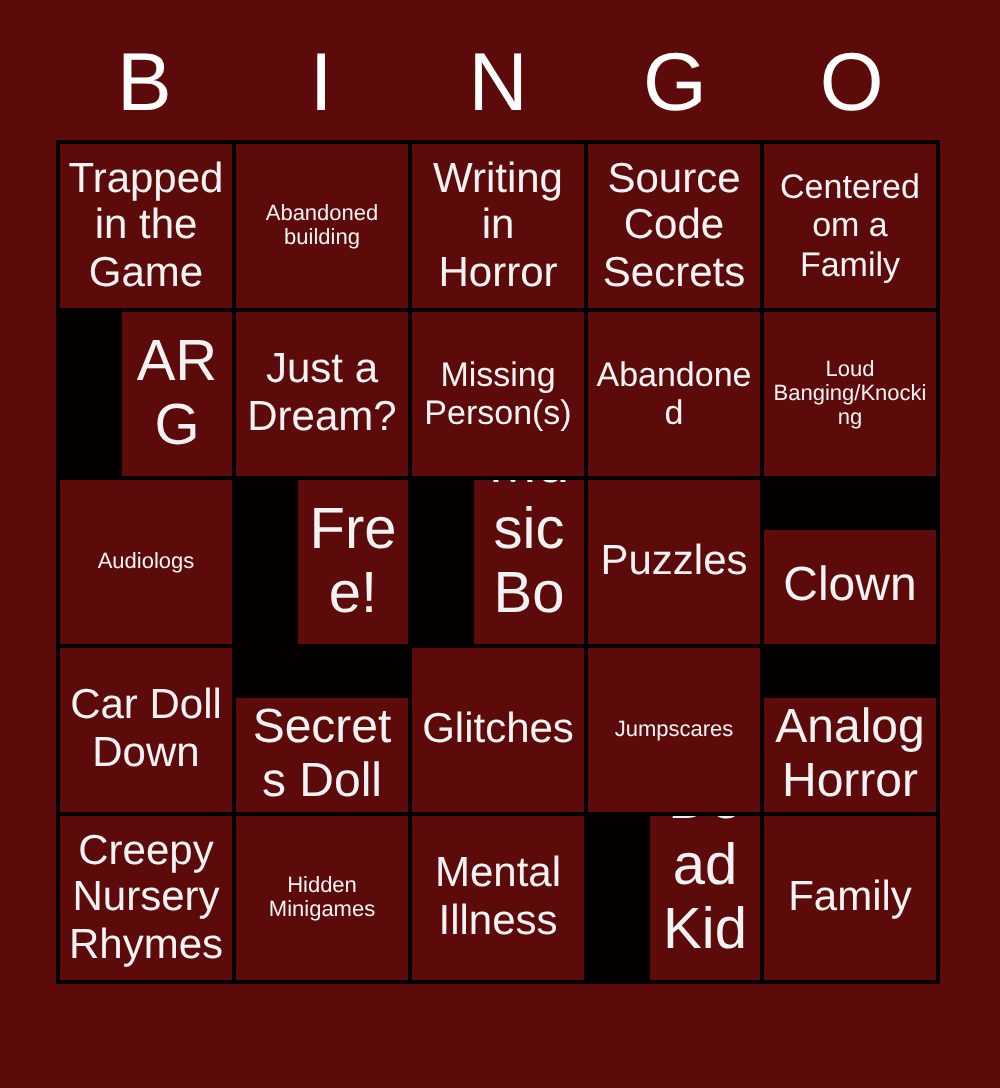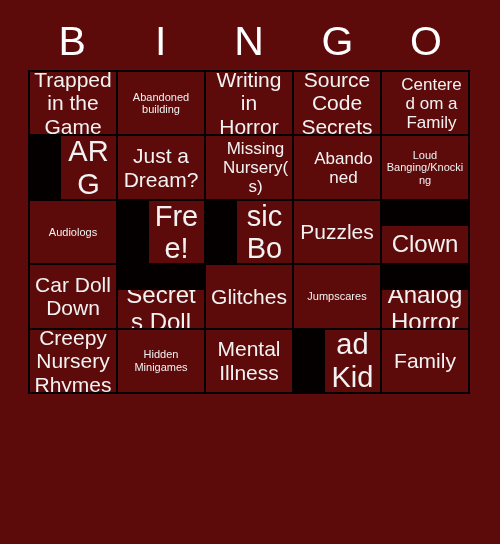--- a/index.html
+++ b/index.html
@@ -39,21 +39,21 @@
     letter-spacing: 0;
     line-height: 1;
     user-select: none;
   }
   
   .grid {
     position: absolute;
     left: 28px;
     top: 70px;
     width: 442px;
-    height: 324px;
+    height: 422px;
     display: grid;
     grid-template-columns: repeat(5, 1fr);
     grid-template-rows: repeat(5, 1fr);
     background: #050000;
     border: 2px solid #050000;
     gap: 2px;
     box-sizing: border-box;
   }
   .cell {
     background: #5c0a0a;
@@ -65,21 +65,21 @@
     padding: 2px 3px;
     box-sizing: border-box;
     overflow: hidden;
     line-height: 1.12;
     word-break: break-word;
   }
   
   .cell.s-xl  { font-size: 29px; margin-left: 31px; }
   .cell.s-lg  { font-size: 24px; margin-top: 25px; }
   .cell.s-md  { font-size: 21px; }
-  .cell.s-sm  { font-size: 17px; padding-left: 16px; }
+  .cell.s-sm  { font-size: 17px; }
   .cell.s-xs  { font-size: 11px; }
   .cell.s-xxs { font-size: 11px; }
 </style>
 </head>
 <body>
 
 <div class="card">
 
   <div class="bingo-header">
     <div class="letter">B</div>
@@ -92,21 +92,21 @@
   <div class="grid">
 
     <div class="cell s-md">Trapped in the Game</div>
     <div class="cell s-xs">Abandoned building</div>
     <div class="cell s-md">Writing in Horror</div>
     <div class="cell s-md">Source Code Secrets</div>
     <div class="cell s-sm">Centered om a Family</div>
 
     <div class="cell s-xl">ARG</div>
     <div class="cell s-md">Just a Dream?</div>
-    <div class="cell s-sm">Missing Nursery(s)</div>
+    <div class="cell s-sm">Missing Person(s)</div>
     <div class="cell s-sm">Abandoned</div>
     <div class="cell s-xxs">Loud Banging/Knocking</div>
 
     <div class="cell s-xs">Audiologs</div>
     <div class="cell s-xl">Free!</div>
     <div class="cell s-xl">Music Box</div>
     <div class="cell s-md">Puzzles</div>
     <div class="cell s-lg">Clown</div>
 
     <div class="cell s-md">Car Doll Down</div>

